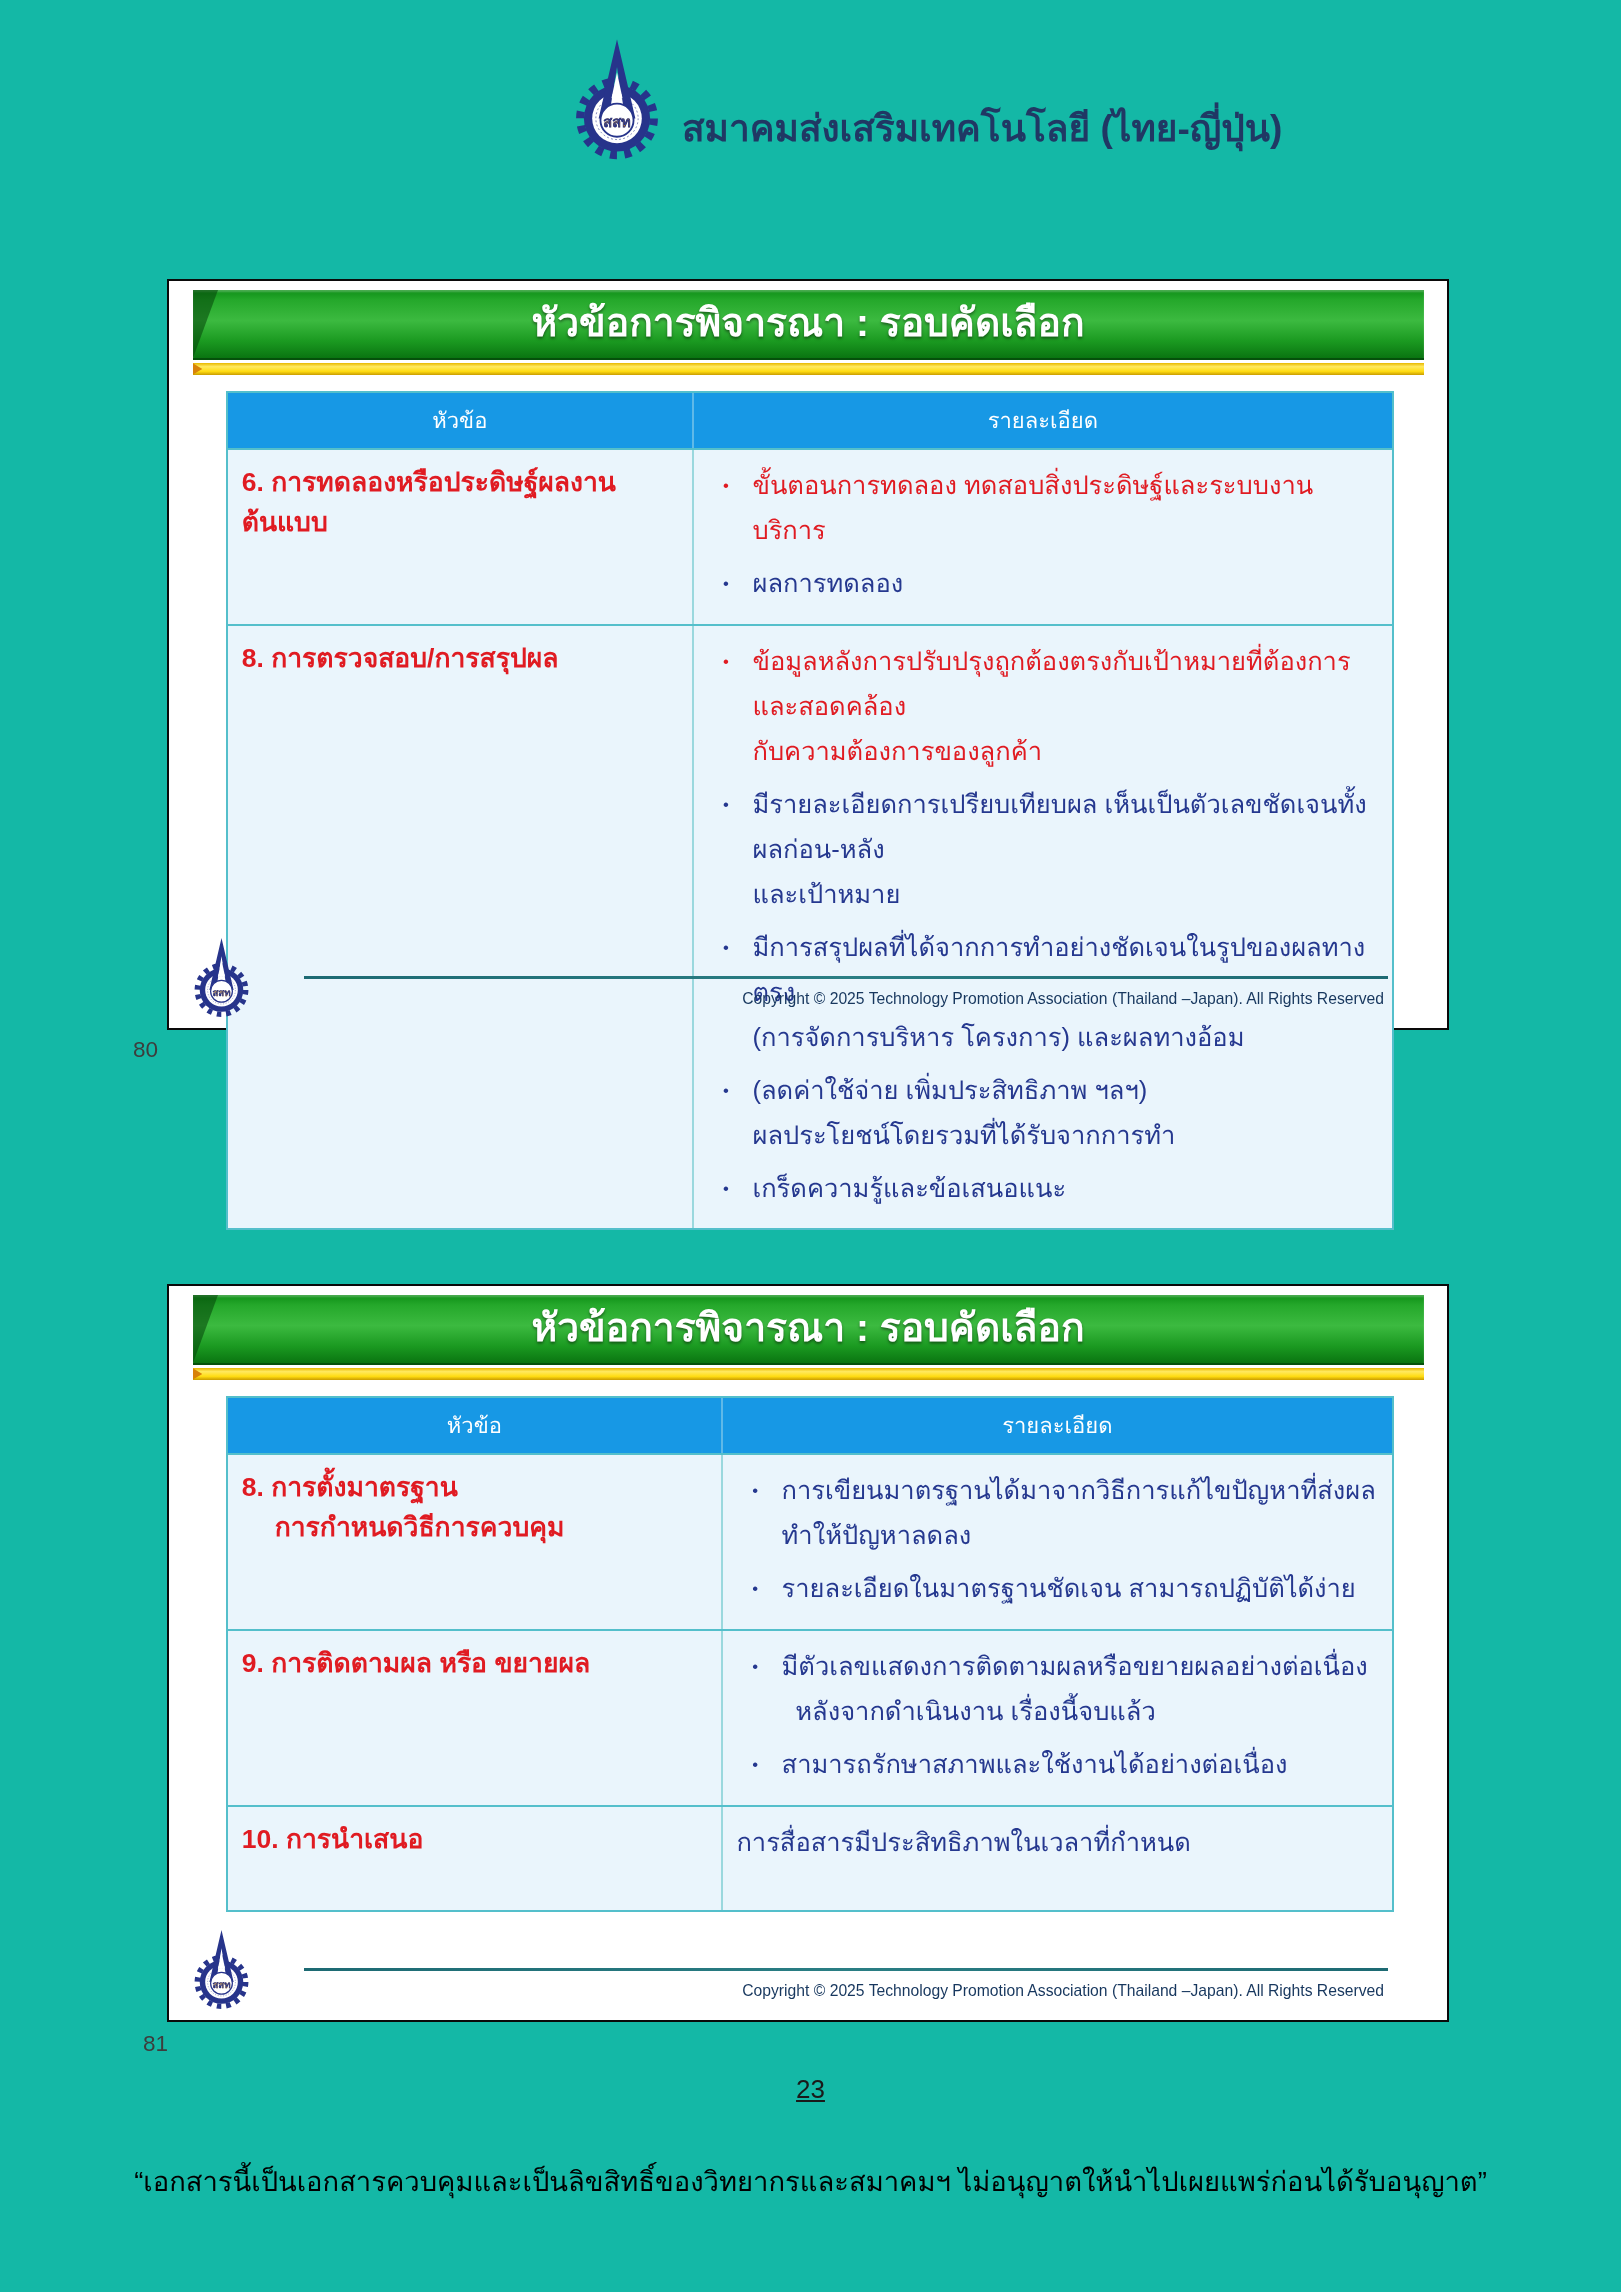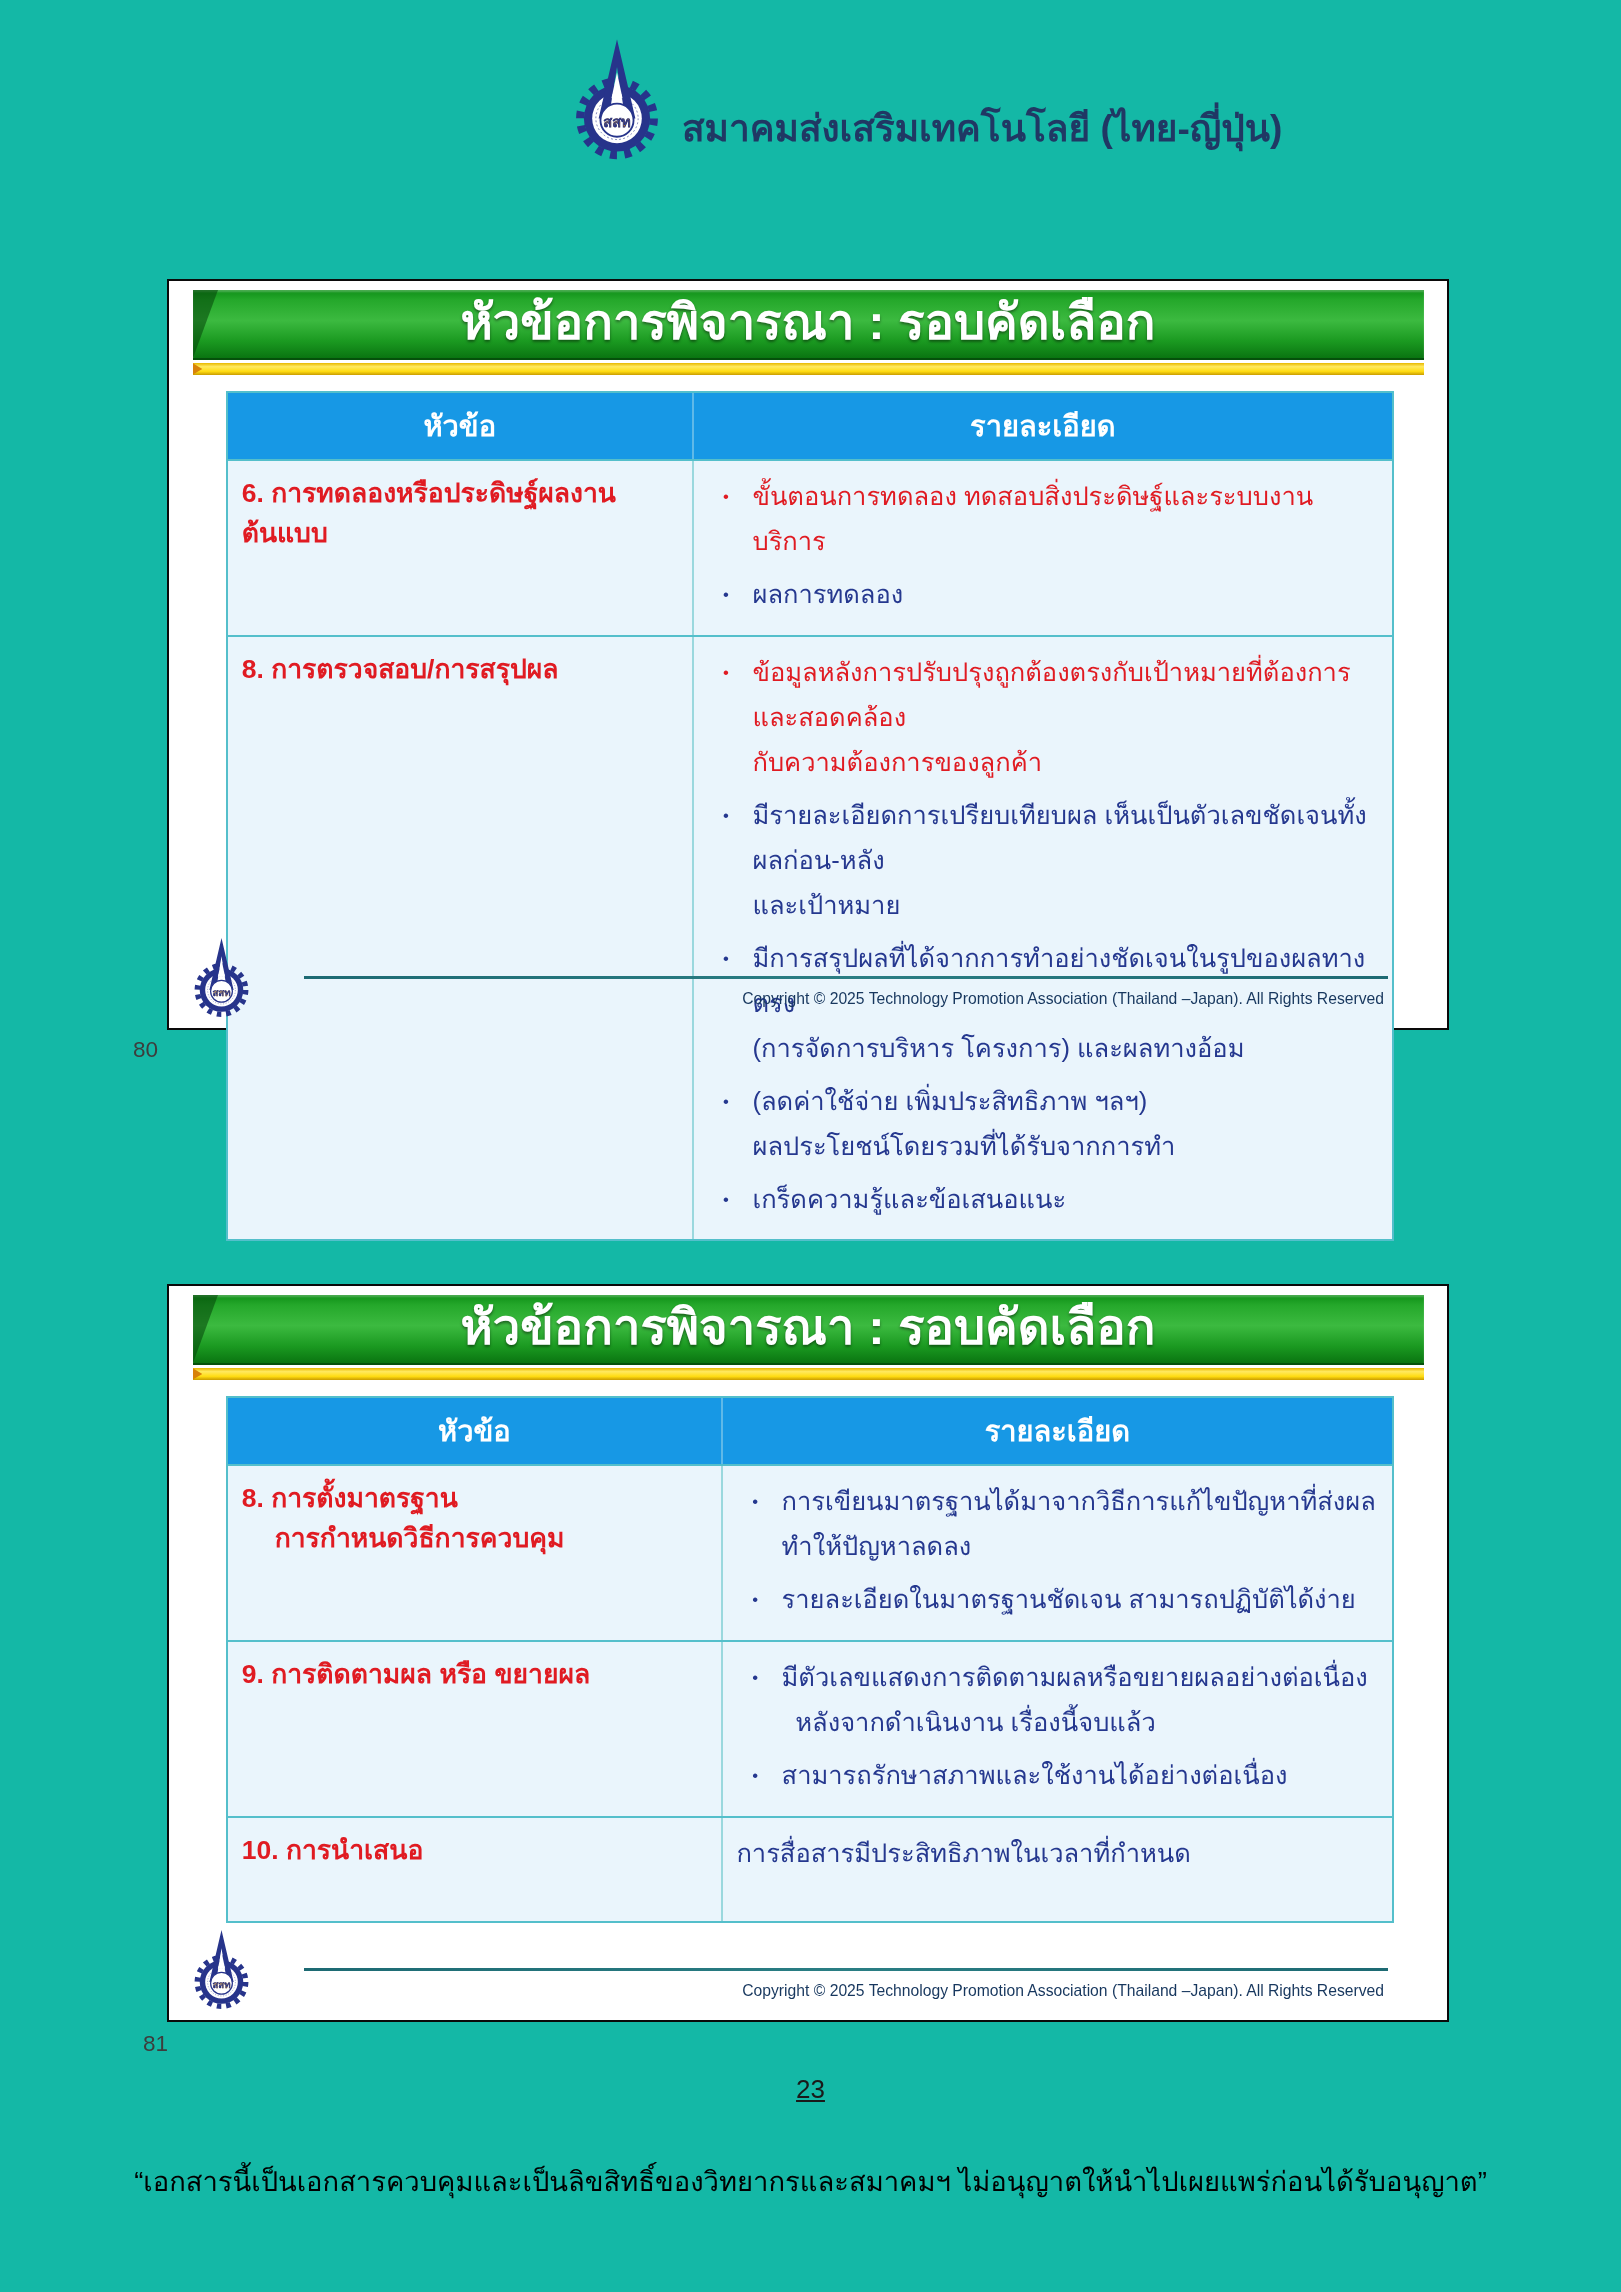--- a/index.html
+++ b/index.html
@@ -13,36 +13,36 @@
   
   .slide{position:absolute;left:167px;width:1282px;border:2.9px solid #0a0a0a;background:#fff;box-sizing:border-box;}
   .slide-1{top:279px;height:751px;}
   .slide-2{top:1284px;height:738px;}
 
   .bar-green{position:absolute;left:23.5px;right:23.5px;top:8.8px;height:68px;
      background:linear-gradient(180deg,#0F8F17 0%,#25A82B 15%,#3CBA40 45%,#1B9A21 75%,#0A7511 100%);
      border-bottom:2px solid #05510B;box-shadow:inset 0 2px 2px rgba(255,255,255,.25);}
   .bar-green::before{content:"";position:absolute;left:0;top:0;width:0;height:0;
      border-top:68px solid rgba(4,66,9,.55);border-right:25.5px solid transparent;}
-  .slide-title{width:100%;text-align:center;line-height:65px;font-size:49px;font-weight:bold;color:#fff;
+  .slide-title{width:100%;text-align:center;line-height:65px;font-size:39px;font-weight:bold;color:#fff;
      text-shadow:0 2px 2.9px rgba(0,0,0,.45);}
   .bar-yellow{position:absolute;left:23.5px;right:23.5px;top:82px;height:11.8px;
      background:linear-gradient(180deg,#E8B800 0%,#FFE95F 30%,#FFDC12 70%,#C99C00 100%);}
   .bar-yellow::before{content:"";position:absolute;left:0;top:0;width:9.8px;height:11.8px;background:#D8820A;
      clip-path:polygon(0 0,100% 50%,0 100%);}
 
   
   .tbl{position:absolute;left:57px;width:1168px;top:110px;border:2px solid #54BFCB;background:#EAF5FC;box-sizing:border-box;}
   .tr{display:flex;border-top:2px solid #54BFCB;}
   .tr.head{border-top:none;background:#1798E5;}
   .td-l{width:40%;box-sizing:border-box;border-right:2px solid #9AD8DE;}
   .slide-2 .td-l{width:42.5%;}
   .td-r{flex:1;box-sizing:border-box;}
   .tr.head .td-l,.tr.head .td-r{border-right-color:#5FB9E8;display:flex;align-items:center;justify-content:center;}
-  .col-h{font-size:29px;font-weight:bold;color:#fff;padding:9.8px 0;}
+  .col-h{font-size:22px;font-weight:normal;color:#fff;padding:9.8px 0;}
 
   .topic{padding:13.7px 7.8px 9.8px 13.7px;font-size:26.5px;font-weight:bold;color:#E01B22;line-height:1.5;}
   .topic .t2{padding-left:33px;}
 
   .details{padding:13.7px 7.8px 9.8px 0;}
   .detail{display:flex;font-size:25.5px;line-height:45px;margin-bottom:7.8px;}
   .detail .dot{width:21.6px;margin-left:21.6px;margin-right:15.7px;font-size:16.7px;line-height:45px;text-align:center;}
   .detail .txt{flex:1;}
   .detail.red{color:#E01B22;}
   .detail.blue{color:#25388F;}

